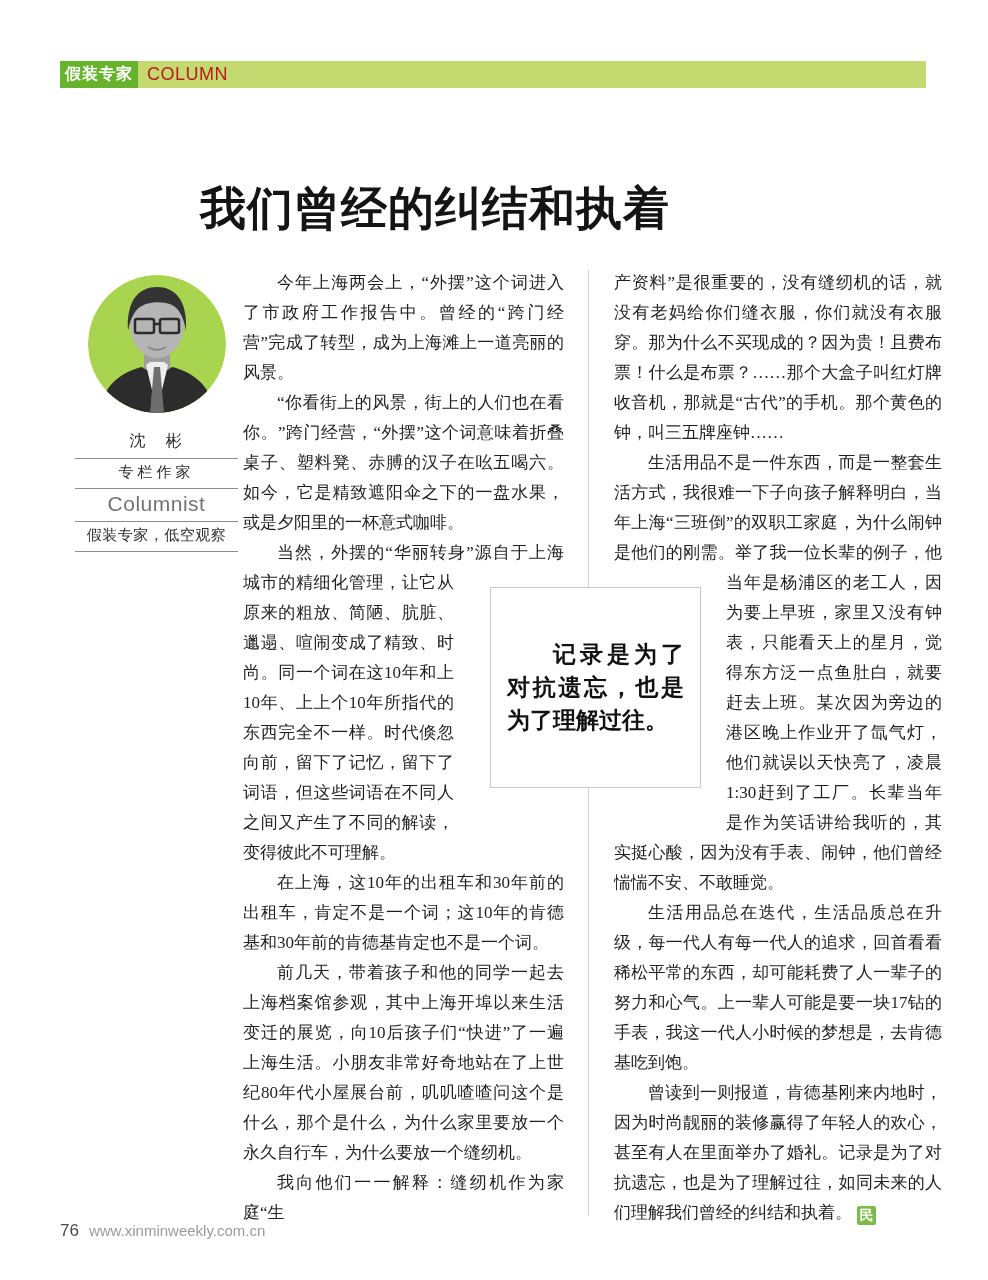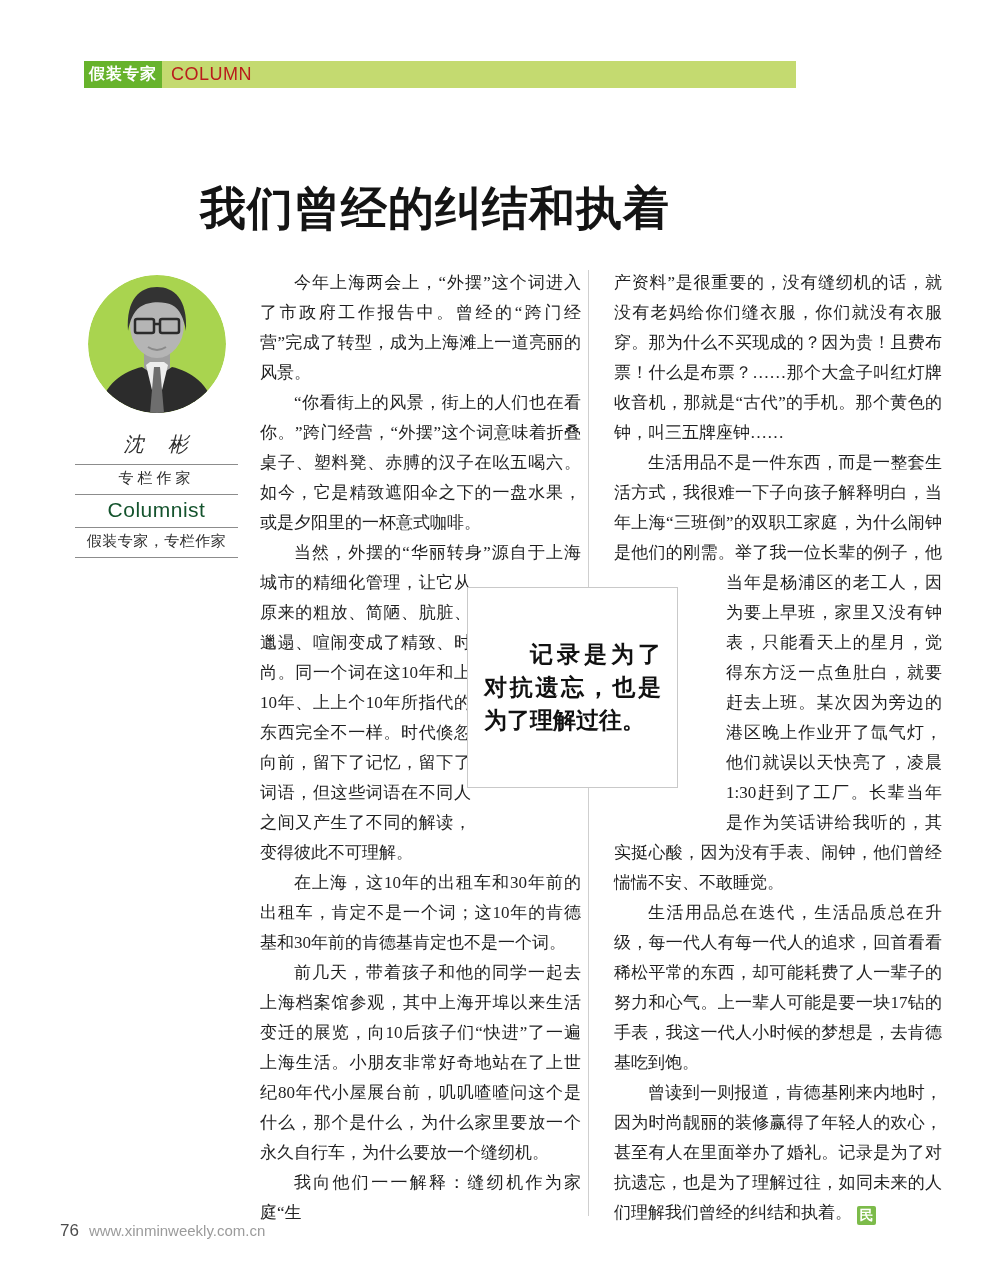--- a/index.html
+++ b/index.html
@@ -3,22 +3,22 @@
 <meta charset="utf-8">
 <style>
   html,body { margin:0; padding:0; background:#ffffff; }
   .page {
     position:relative; width:988px; height:1280px; background:#fff;
     font-family:"Liberation Serif", serif; overflow:hidden;
   }
 
   
   .header-bar {
-    position:absolute; left:60px; top:61px; width:712px; height:27px;
-    background:var(--header-bar-bg, #c4da70); display:flex; align-items:stretch;margin-left:24px;
+    position:absolute; left:60px; top:61px; width:866px; height:27px;
+    background:var(--header-bar-bg, #c4da70); display:flex; align-items:stretch;
   }
   .header-tag {
     background:var(--header-tag-bg, #67b32c); width:78px;
     display:flex; align-items:center; justify-content:center;
     color:#fff; font-weight:bold; font-size:16px; letter-spacing:1px;
   }
   .header-label {
     color:#b91c1c; font-family:"Liberation Sans", sans-serif; font-size:18px;
     display:flex; align-items:center; padding-left:9px; letter-spacing:0.5px;
   }
@@ -30,45 +30,45 @@
     color:#141414; letter-spacing:1px; font-family:"Liberation Serif", serif;
   }
 
   
   .author-block { position:absolute; left:75px; top:275px; width:163px; }
   .photo-wrap { width:138px; height:138px; margin:0 auto 14px auto; border-radius:50%; overflow:hidden; }
   .author-row {
     text-align:center; border-bottom:1px solid #8c8c8c;
     padding:4px 0 6px 0; color:#2e2e2e;
   }
-  .author-name { font-size:20px; letter-spacing:2px;font-style:italic; }
+  .author-name { font-size:16px; letter-spacing:2px; }
   .role-cn { font-size:15px; letter-spacing:4px;font-family:Liberation Serif, serif; }
-  .role-en { font-family:"Liberation Sans", sans-serif; font-size:21px; color:#14532d; padding:3px 0 5px 0; letter-spacing:0.5px; }
+  .role-en { font-family:"Liberation Sans", sans-serif; font-size:21px; color:#737373; padding:3px 0 5px 0; letter-spacing:0.5px; }
   .motto { font-size:15px; letter-spacing:0.5px; }
 
   
   .col {
     position:absolute; top:268px; font-size:17px; line-height:30px;
     text-align:justify; color:var(--text, #1f1f1f);
   }
-  .col-middle { left:260px; width:321px; }
+  .col-middle { left:243px; width:321px; }
   .col-right  { left:614px; width:328px; }
   .col p { margin:0; }
   .indent { text-indent:2em; }
   .spacer-r { float:right; width:110px; height:296px; }
   .spacer-l { float:left;  width:112px; height:266px; }
 
   .divider {
     position:absolute; left:588px; top:270px; width:1px; height:946px;
     background:var(--divider, #cfcfcf);
   }
 
   
   .pullquote {
-    position:absolute; left:467px; top:587px; width:211px; height:201px;
+    position:absolute; left:490px; top:587px; width:211px; height:201px;
     background:#fff; border:1px solid #c9c9c9; box-sizing:border-box;
     display:flex; align-items:center; z-index:5;
   }
   .pullquote p {
     margin:0; padding:0 16px; font-family:"Liberation Sans", sans-serif;
     font-weight:bold; font-size:23px; line-height:33px; color:#111;
     text-indent:2em; text-align:justify;
   }
 
   
@@ -120,21 +120,21 @@
           <path d="M60,72 q9,6 18,0" stroke="#8a8a8a" stroke-width="2" fill="none"></path>
           <path d="M10,138 C16,108 36,96 54,92 L69,102 L84,92 C102,96 122,108 128,138 Z" fill="#2c2c2c"></path>
           <path d="M58,90 L69,136 L80,90 L76,87 L62,87 Z" fill="#ededed"></path>
           <path d="M66,92 L72,92 L76,138 L62,138 Z" fill="#6e6e6e"></path>
         </g>
       </svg>
     </div>
     <div class="author-row author-name">沈　彬</div>
     <div class="author-row role-cn">专栏作家</div>
     <div class="author-row role-en">Columnist</div>
-    <div class="author-row motto">假装专家，专栏作家</div>
+    <div class="author-row motto">假装专家，低空观察</div>
   </div>
 
   <div class="divider"></div>
 
   <div class="col col-middle">
     <p class="indent">今年上海两会上，“外摆”这个词进入了市政府工作报告中。曾经的“跨门经营”完成了转型，成为上海滩上一道亮丽的风景。</p>
     <p class="indent">“你看街上的风景，街上的人们也在看你。”跨门经营，“外摆”这个词意味着折叠桌子、塑料凳、赤膊的汉子在吆五喝六。如今，它是精致遮阳伞之下的一盘水果，或是夕阳里的一杯意式咖啡。</p>
     <p class="indent"><span>当然，外摆的“华丽转身”源自于上海</span><span class="spacer-r"></span><span>城市的精细化管理，让它从原来的粗放、简陋、肮脏、邋遢、喧闹变成了精致、时尚。同一个词在这10年和上10年、上上个10年所指代的东西完全不一样。时代倏忽向前，留下了记忆，留下了词语，但这些词语在不同人之间又产生了不同的解读，变得彼此不可理解。</span></p>
     <p class="indent">在上海，这10年的出租车和30年前的出租车，肯定不是一个词；这10年的肯德基和30年前的肯德基肯定也不是一个词。</p>
     <p class="indent">前几天，带着孩子和他的同学一起去上海档案馆参观，其中上海开埠以来生活变迁的展览，向10后孩子们“快进”了一遍上海生活。小朋友非常好奇地站在了上世纪80年代小屋展台前，叽叽喳喳问这个是什么，那个是什么，为什么家里要放一个永久自行车，为什么要放一个缝纫机。</p>

